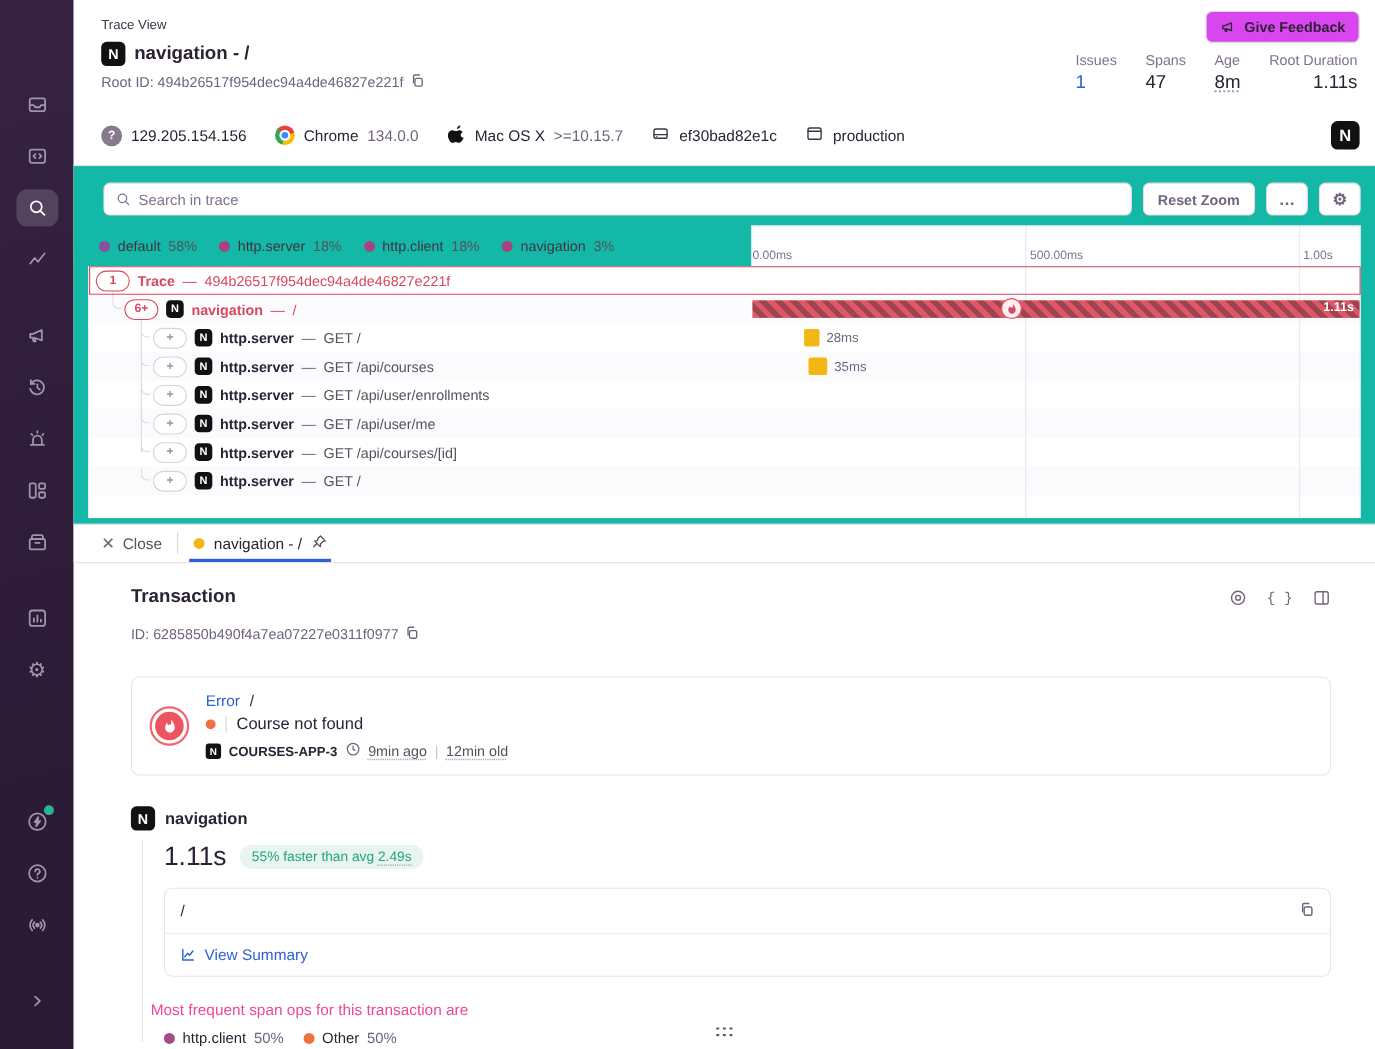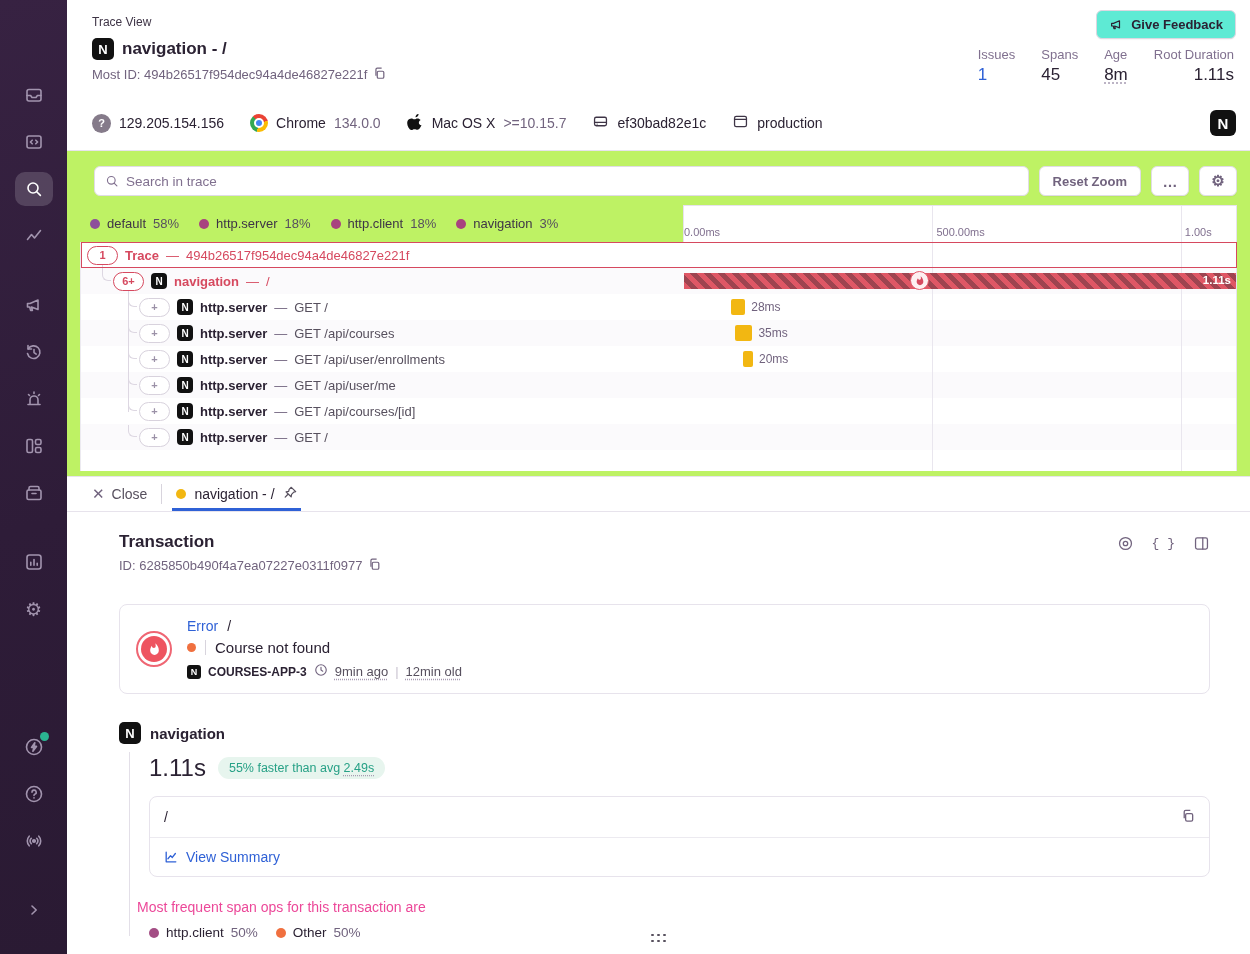--- a/index.html
+++ b/index.html
@@ -30,21 +30,21 @@
   .title-row { display:flex; align-items:center; gap:8px; margin-top:9px; }
   .nlogo { display:inline-flex; align-items:center; justify-content:center; background:#111; color:#fff; border-radius:5px;
     font-weight:bold; flex-shrink:0; }
   .nlogo.n22 { width:22px; height:22px; font-size:13px; }
   .nlogo.n16 { width:16px; height:16px; font-size:10px; border-radius:4px; }
   .nlogo.n14 { width:14px; height:14px; font-size:9px; border-radius:3px; }
   .nlogo.n26 { width:26px; height:26px; font-size:15px; border-radius:6px; }
   .page-title { font-size:17px; font-weight:bold; color:#2b2233; }
   .trace-id { font-size:13px; color:#71637e; margin-top:6px; display:flex; align-items:center; gap:5px; }
   .header-right { display:flex; flex-direction:column; align-items:flex-end; }
-  .feedback-btn { display:flex; align-items:center; gap:7px; background:#5eead4; border:1px solid #dcd7e1; border-radius:6px;
+  .feedback-btn { display:flex; align-items:center; gap:7px; background:#d946ef; border:1px solid #dcd7e1; border-radius:6px;
     padding:6px 12px; font-size:13px; font-weight:bold; color:#2b2233; cursor:pointer; box-shadow:0 1px 1px rgba(40,30,60,.04); }
   .stats { display:flex; gap:26px; margin-top:8px; padding-right:2px; }
   .stat { display:flex; flex-direction:column; }
   .stat-label { font-size:13px; color:#80708f; }
   .stat-value { font-size:17px; color:#2b2233; margin-top:3px; }
   .stat-value.blue { color:#2f61d6; }
   .stat.right { text-align:right; }
   .dotted-u { text-decoration:underline dotted; text-decoration-color:#a79cb2; text-underline-offset:3px; }
 
   
@@ -54,21 +54,21 @@
   .qmark { width:19px; height:19px; border-radius:50%; background:#857b8a; color:#fff; font-size:11px; font-weight:bold;
     display:flex; align-items:center; justify-content:center; }
   .chrome-ic { width:18px; height:18px; border-radius:50%;
     background:conic-gradient(from -45deg,#ea4335 0 120deg,#fbbc05 0 240deg,#34a853 0 360deg); position:relative; }
   .chrome-ic::after { content:""; position:absolute; inset:4px; border-radius:50%; background:#4285f4; border:2px solid #fff; }
   .meta-ic svg { stroke:#3e3446; fill:none; stroke-width:1.5; stroke-linecap:round; stroke-linejoin:round; }
   .apple-ic svg { fill:#111; stroke:none; }
   .meta-right { margin-left:auto; }
 
   
-  .trace-panel { height:327px; background:#bef264; border-top:1px solid #e7e3ec; border-bottom:1px solid #e7e3ec;
+  .trace-panel { height:327px; background:#14b8a6; border-top:1px solid #e7e3ec; border-bottom:1px solid #e7e3ec;
     padding:15px 13px 0 13px; }
   .toolbar { display:flex; gap:10px; padding:0 0 0 14px; }
   .search-box { flex:1; height:30px; background:#fff; border:1px solid #e0dce5; border-radius:6px; display:flex;
     align-items:center; padding:0 10px; gap:7px; }
   .search-box svg { stroke:#80708f; fill:none; stroke-width:1.6; stroke-linecap:round; }
   .search-box input { border:none; outline:none; font-size:13.5px; flex:1; background:transparent; color:#2b2233;
     font-family:"Liberation Sans",sans-serif; }
   .search-box input::placeholder { color:#80708f; }
   .tb-btn { height:30px; background:#fff; border:1px solid #e0dce5; border-radius:6px; font-size:13px; font-weight:bold;
     color:#71637e; padding:0 13px; cursor:pointer; display:flex; align-items:center; justify-content:center;
@@ -122,21 +122,21 @@
   .pin svg { stroke:#57505e; fill:none; stroke-width:1.4; stroke-linejoin:round; }
 
   
   .detail { height:411px; border-top:1px solid #e7e3ec; padding:20px 40px 0 52px; position:relative; }
   .detail-head { display:flex; justify-content:space-between; align-items:flex-start; }
   .detail-title { font-size:17px; font-weight:bold; }
   .detail-icons { display:flex; gap:18px; align-items:center; padding-top:3px; }
   .detail-icons .dic { color:#71637e; cursor:pointer; display:flex; }
   .dic svg { stroke:#71637e; fill:none; stroke-width:1.5; stroke-linecap:round; }
   .braces { font-family:"Liberation Mono","DejaVu Sans Mono",monospace; font-size:13px; color:#71637e; }
-  .detail-id { font-size:13px; color:#71637e; margin-top:5px; display:flex; align-items:center; gap:5px; }
+  .detail-id { font-size:13px; color:#71637e; margin-top:16px; display:flex; align-items:center; gap:5px; }
 
   .error-card { margin-top:30px; border:1px solid #e7e3ec; border-radius:8px; padding:13px 16px; display:flex; gap:15px; align-items:center; }
   .fire-badge { width:36px; height:36px; border-radius:50%; border:2px solid #ef6673; display:flex; align-items:center;
     justify-content:center; flex-shrink:0; }
   .fire-inner { width:26px; height:26px; border-radius:50%; background:#ee5460; display:flex; align-items:center; justify-content:center; }
   .fire-inner svg { fill:#fff; }
   .ec-line1 { font-size:14px; display:flex; gap:9px; align-items:center; }
   .ec-link { color:#2f61d6; cursor:pointer; }
   .ec-line2 { display:flex; align-items:center; gap:9px; margin-top:5px; }
   .odot { width:9px; height:9px; border-radius:50%; background:#f0703f; }
@@ -271,21 +271,21 @@
   <main class="content">
 
     <header class="page-header">
       <div>
         <div class="breadcrumb">Trace View</div>
         <div class="title-row">
           <span class="nlogo n22">N</span>
           <h1 class="page-title">navigation - /</h1>
         </div>
         <div class="trace-id">
-          <span>Most ID: 494b26517f954dec94a4de46827e221f</span>
+          <span>Root ID: 494b26517f954dec94a4de46827e221f</span>
           <span class="copy-ic">
             <svg width="14" height="14" viewBox="0 0 16 16">
                 <rect x="6" y="6" width="7.5" height="8" rx="1.5"></rect>
                 <path d="M4.5 11V4A1.5 1.5 0 0 1 6 2.5h5"></path>
               </svg>
           </span>
         </div>
       </div>
       <div class="header-right">
         <button class="feedback-btn">
@@ -294,21 +294,21 @@
             </svg>
           <span>Give Feedback</span>
         </button>
         <div class="stats">
           <div class="stat">
             <span class="stat-label">Issues</span>
             <span class="stat-value blue">1</span>
           </div>
           <div class="stat">
             <span class="stat-label">Spans</span>
-            <span class="stat-value">45</span>
+            <span class="stat-value">47</span>
           </div>
           <div class="stat">
             <span class="stat-label">Age</span>
             <span class="stat-value dotted-u">8m</span>
           </div>
           <div class="stat right">
             <span class="stat-label">Root Duration</span>
             <span class="stat-value">1.11s</span>
           </div>
         </div>
@@ -497,25 +497,20 @@
               </div>
             </div>
             <div class="t-row">
                 <div class="bar bar-default" style="left: 8.6%; width: 2.5%;">
                   <span class="bar-label">28ms</span>
                 </div>
               </div>
             <div class="t-row">
                 <div class="bar bar-default" style="left: 9.2%; width: 3.2%;">
                   <span class="bar-label">35ms</span>
-                </div>
-              </div>
-            <div class="t-row">
-                <div class="bar bar-default" style="left: 10.6%; width: 1.9%;">
-                  <span class="bar-label">20ms</span>
                 </div>
               </div>
           </div>
 
           <div class="selected-outline"></div>
         </div>
       </div>
     </section>
 
     <div class="tabbar">

